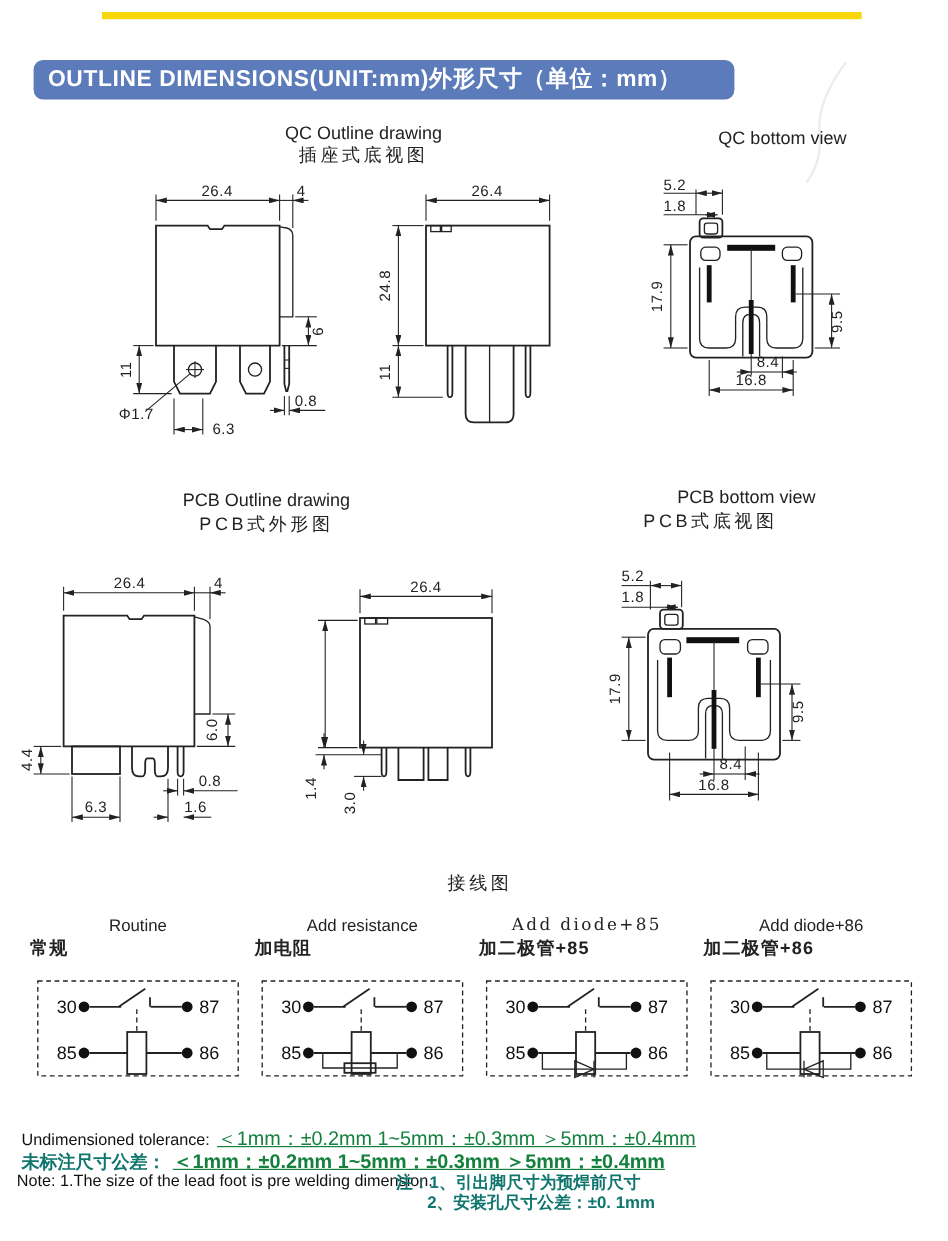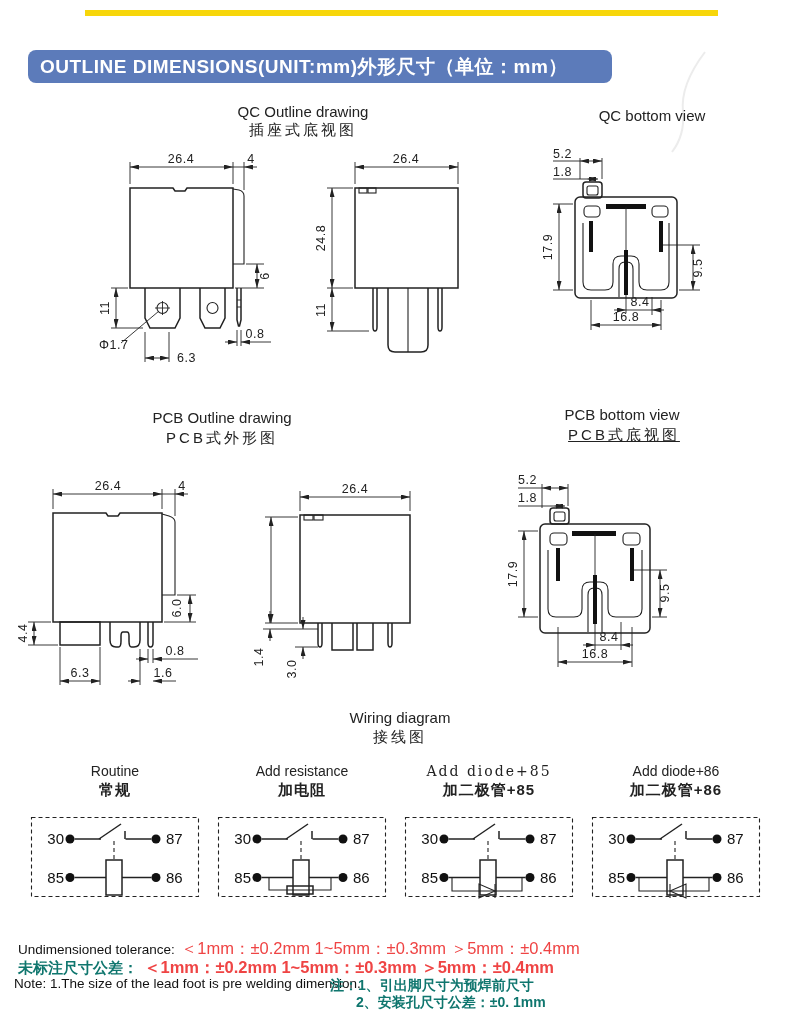--- a/index.html
+++ b/index.html
@@ -7,23 +7,23 @@
         font-family:"Liberation Sans",sans-serif;color:#1a1a1a;}
   .abs{position:absolute;}
   .accent-bar{height:6px;}
   .title-bar{height:33px;line-height:33px;border-radius:8px;color:#fff;
              font-size:19px;font-weight:600;letter-spacing:.5px;padding-left:12px;
              white-space:nowrap;}
   .hdr-en{font-size:15px;line-height:1.15;color:#222;text-align:center;white-space:nowrap;}
   .hdr-zh{font-size:15px;line-height:1.15;color:#222;text-align:center;letter-spacing:3px;white-space:nowrap;}
   .w-en{font-size:14px;color:#222;text-align:center;white-space:nowrap;}
   .w-en-sp{font-family:"DejaVu Serif",serif;letter-spacing:2px;}
-  .w-zh{font-size:15px;font-weight:600;color:#222;text-align:center;letter-spacing:1px;white-space:nowrap;}
+  .w-zh{font-size:15px;font-weight:600;color:#222;text-align:left;letter-spacing:1px;white-space:nowrap;}
   .note-sm{font-size:13.5px;color:#111;white-space:nowrap;}
-  .note-lg{font-size:16.5px;color:#ef4444;white-space:nowrap;}
+  .note-lg{font-size:16.5px;color:#15803d;white-space:nowrap;text-decoration:underline;}
   .note-zh{font-size:14px;font-weight:700;color:#0f766e;white-space:nowrap;}
   .tol-row{display:flex;align-items:baseline;gap:6px;white-space:nowrap;}
   .tol-zh-label{font-size:15px;font-weight:700;}
   svg{position:absolute;overflow:visible;}
   svg .o{fill:none;stroke:#222;stroke-width:1.5;}
   svg .t{fill:none;stroke:#222;stroke-width:1.1;}
   svg .d{fill:none;stroke:#222;stroke-width:.9;}
   svg .blk{fill:#111;stroke:none;}
   svg .dot{fill:#111;stroke:none;}
   svg text.dim{font-family:"Liberation Sans",sans-serif;font-size:12.5px;fill:#222;letter-spacing:.5px;}
@@ -55,23 +55,22 @@
 
   <div class="abs hdr-en" style="left:203px;top:103px;width:200px;">QC Outline drawing</div>
   <div class="abs hdr-zh" style="left:203px;top:121px;width:200px;">插座式底视图</div>
 
   <div class="abs hdr-en" style="left:552px;top:107px;width:200px;">QC bottom view</div>
 
   <div class="abs hdr-en" style="left:122px;top:409px;width:200px;">PCB Outline drawing</div>
   <div class="abs hdr-zh" style="left:122px;top:429px;width:200px;">PCB式外形图</div>
 
   <div class="abs hdr-en" style="left:522px;top:406px;width:200px;">PCB bottom view</div>
-  <div class="abs hdr-zh" style="left:524px;top:426px;width:200px;text-decoration:underline;">PCB式底视图</div>
-
-  <div class="abs hdr-en" style="left:300px;top:709px;width:200px;">Wiring diagram</div>
+  <div class="abs hdr-zh" style="left:492px;top:426px;width:200px;">PCB式底视图</div>
+
   <div class="abs hdr-zh" style="left:300px;top:728px;width:200px;">接线图</div>
 
   <svg style="left:85px;top:150px;" width="195" height="238" viewBox="0 0 195 238">
     <line class="d" x1="45" y1="34" x2="45" y2="12"></line>
     <line class="d" x1="148" y1="34" x2="148" y2="12"></line>
     <line class="d" x1="159" y1="40" x2="159" y2="12"></line>
     <line class="d" x1="45" y1="17" x2="148" y2="17" marker-start="url(#arr)" marker-end="url(#arr)"></line>
     <text class="dim" x="96" y="13" text-anchor="middle">26.4</text>
     <line class="d" x1="148" y1="17" x2="159" y2="17"></line>
     <line class="d" x1="159" y1="17" x2="172" y2="17" marker-start="url(#arr)"></line>

